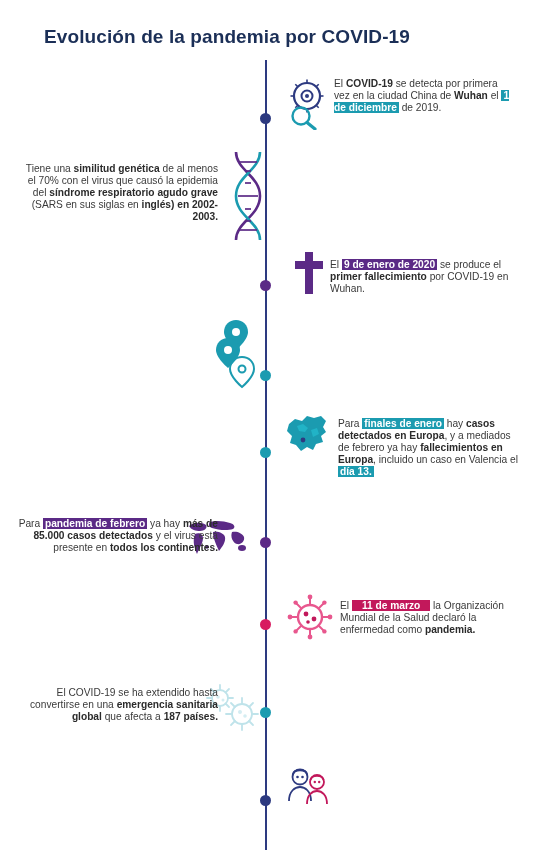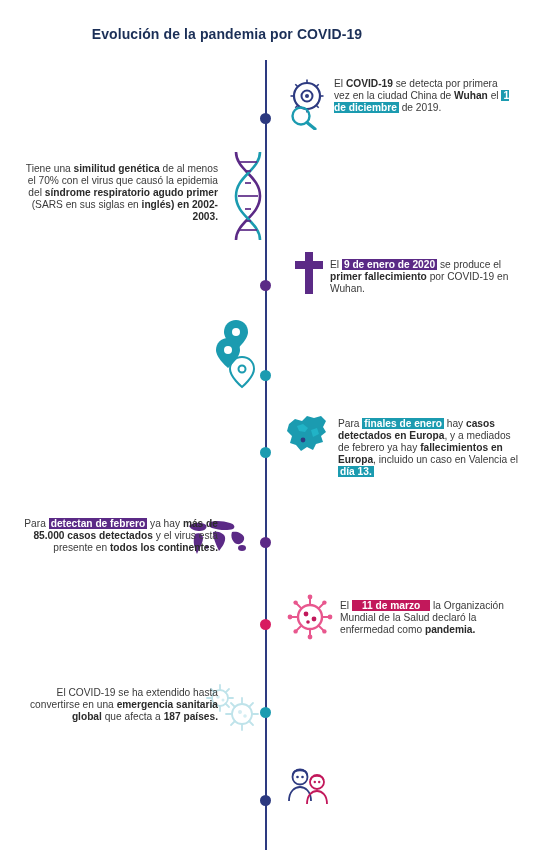--- a/index.html
+++ b/index.html
@@ -19,21 +19,21 @@
     position: relative;
     width: 534px;
     height: 854px;
   }
   .title {
     position: absolute;
     top: 26px;
     left: 0;
     width: 454px;
     text-align: center;
-    font-size: 14px;
+    font-size: 19px;
     font-weight: bold;
     color: #1b2f57;
     letter-spacing: 0.1px;
   }
   
   .spine {
     position: absolute;
     left: 265px;
     top: 60px;
     width: 2px;
@@ -281,20 +281,20 @@
       <path d="M3 36 C3 26 9 22 14 22 C19 22 25 26 25 36" fill="none" stroke="#2d3a80" stroke-width="1.8"></path>
       <circle cx="31" cy="17" r="7" fill="none" stroke="#c2185b" stroke-width="1.8"></circle>
       <path d="M24.5 15 C25.5 9.5 36.5 9.5 37.5 15" fill="none" stroke="#c2185b" stroke-width="1.8"></path>
       <circle cx="28.8" cy="17" r="1.2" fill="#c2185b"></circle>
         <circle cx="33.2" cy="17" r="1.2" fill="#c2185b"></circle>
       <path d="M21 39 C21 30 26 26 31 26 C36 26 41 30 41 39" fill="none" stroke="#c2185b" stroke-width="1.8"></path>
     </svg>
   </div>
 
   <div class="entry right" id="entry1">El <b>COVID-19</b> se detecta por primera vez en la ciudad China de <b>Wuhan</b> el <span class="hl">1 de diciembre</span> de 2019.</div>
-  <div class="entry left" id="entry2">Tiene una <b>similitud genética</b> de al menos el 70% con el virus que causó la epidemia del <b>síndrome respiratorio agudo primer</b> (SARS en sus siglas en <b>inglés) en 2002-2003.</b></div>
+  <div class="entry left" id="entry2">Tiene una <b>similitud genética</b> de al menos el 70% con el virus que causó la epidemia del <b>síndrome respiratorio agudo grave</b> (SARS en sus siglas en <b>inglés) en 2002-2003.</b></div>
   <div class="entry right" id="entry3">El <span class="hl-purple">9 de enero de 2020</span> se produce el <b>primer fallecimiento</b> por COVID-19 en Wuhan.</div>
   <div class="entry right" id="entry5">Para <span class="hl">finales de enero</span> hay <b>casos detectados en Europa</b>, y a mediados de febrero ya hay <b>fallecimientos en Europa</b>, incluido un caso en Valencia el <span class="hl">día 13.</span></div>
-  <div class="entry left" id="entry6">Para <span class="hl-purple">detectan de febrero</span> ya hay <b>más de 85.000 casos detectados</b> y el virus está presente en <b>todos los continentes.</b></div>
+  <div class="entry left" id="entry6">Para <span class="hl-purple">pandemia de febrero</span> ya hay <b>más de 85.000 casos detectados</b> y el virus está presente en <b>todos los continentes.</b></div>
   <div class="entry right" id="entry7">El <span class="hl-pink">11 de marzo</span> la Organización Mundial de la Salud declaró la enfermedad como <b>pandemia.</b></div>
   <div class="entry left" id="entry8">El COVID-19 se ha extendido hasta convertirse en una <b>emergencia sanitaria global</b> que afecta a <b>187 países.</b></div>
 
 </div>
 
 </body></html>

